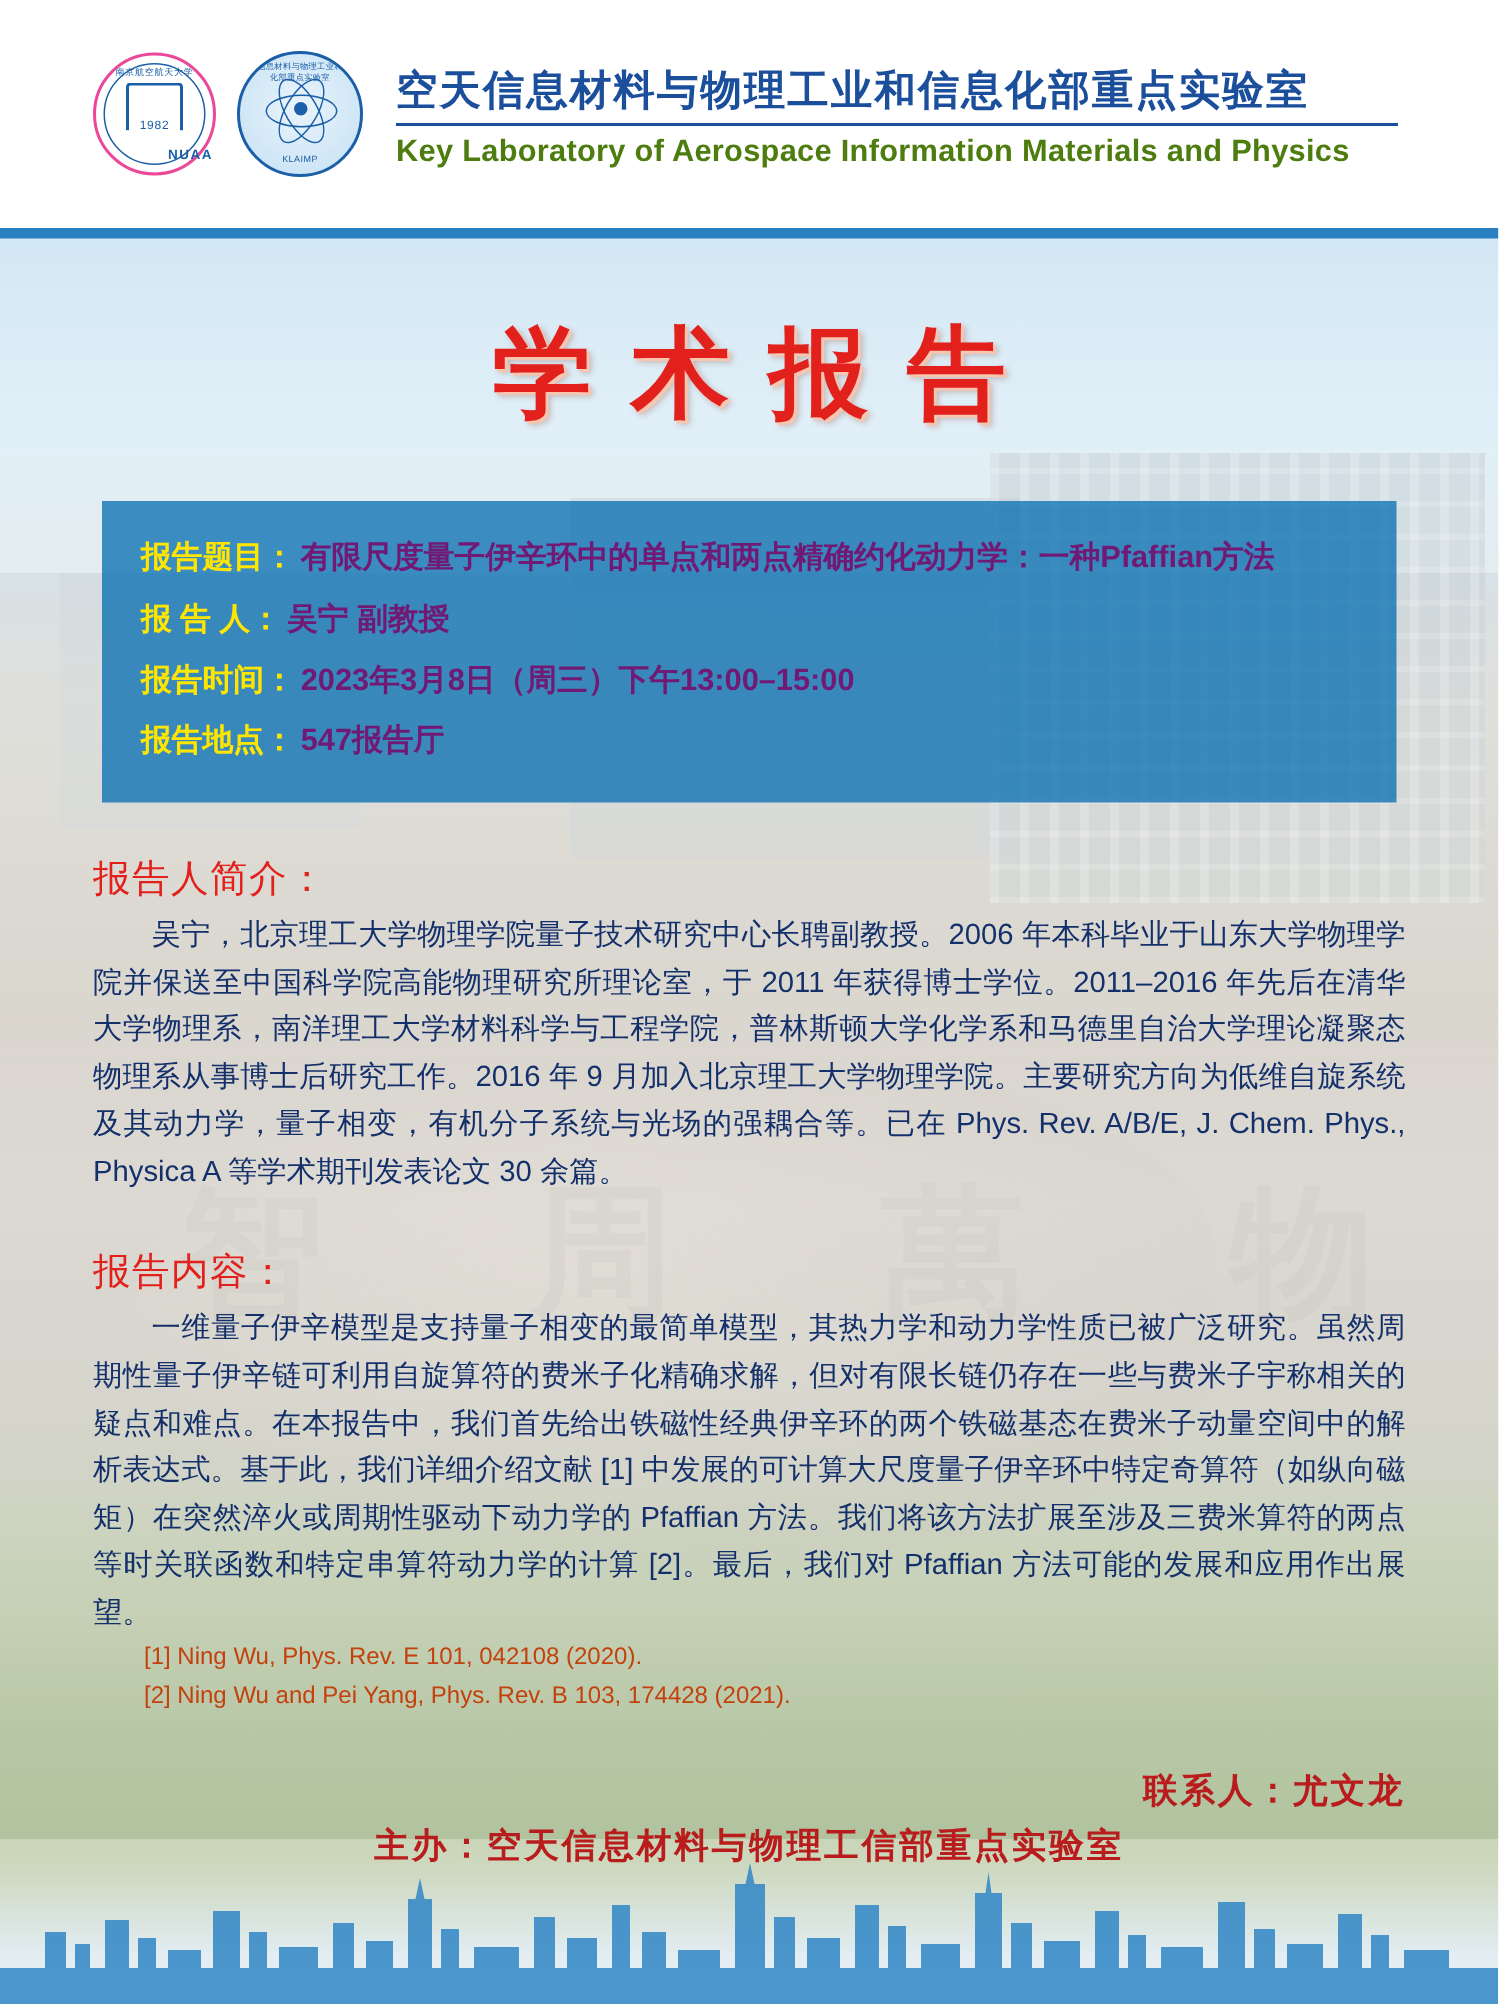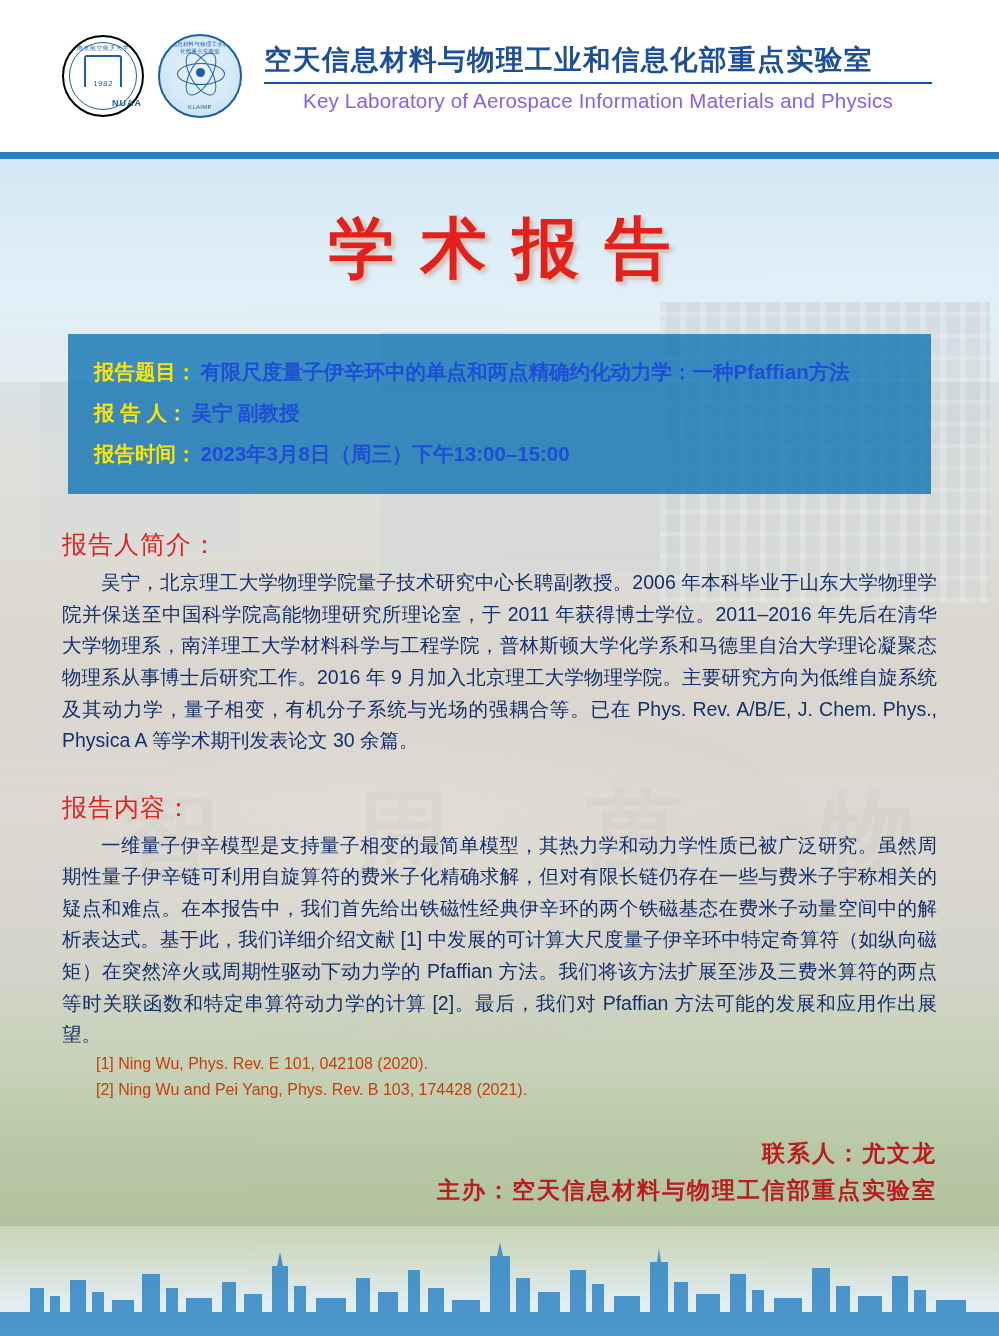--- a/index.html
+++ b/index.html
@@ -29,21 +29,21 @@
     display: flex;
     align-items: center;
     padding-left: 62px;
     box-sizing: border-box;
     z-index: 6;
   }
   .logo-nuaa {
     width: 78px;
     height: 78px;
     border-radius: 50%;
-    border: 2px solid #000000;
+    border: 2px solid #ec4899;
     position: relative;
     flex: 0 0 auto;
     background: #ffffff;
   }
   .logo-nuaa::before {
     content: "";
     position: absolute;
     left: 5px; top: 5px; right: 5px; bottom: 5px;
     border-radius: 50%;
     border: 1px solid #1b5fa8;
@@ -158,25 +158,24 @@
     white-space: nowrap;
   }
   .header-rule {
     height: 2px;
     background: #1b4f9c;
     margin: 4px 0 5px 0;
     width: 668px;
   }
   .header-en {
     font-size: 20.5px;
-    color: #8b5cf6;
+    color: #4d7c0f;
     letter-spacing: 0.2px;
     white-space: nowrap;
-    font-weight: 400;
-    text-align: center;
+    font-weight: 700;
   }
 
   
   .body-bg {
     position: absolute;
     left: 0;
     top: 152px;
     width: 999px;
     height: 1184px;
     overflow: hidden;
@@ -315,21 +314,21 @@
     font-size: 20.5px;
     font-weight: bold;
     line-height: 1.5;
   }
   .info-label {
     color: #ffe600;
     white-space: nowrap;
     flex: 0 0 auto;
   }
   .info-value {
-    color: #1d4ed8;
+    color: #701a75;
     margin-left: 4px;
   }
 
   .section {
     margin: 0 62px;
   }
   .section-title {
     color: #e2211c;
     font-size: 25px;
     font-weight: normal;
@@ -362,20 +361,21 @@
     font-family: "DejaVu Serif", serif;
   }
   .footer-contact {
     font-size: 23px;
     letter-spacing: 2px;
     margin-bottom: 6px;
   }
   .footer-host {
     font-size: 23px;
     letter-spacing: 2px;
+    text-align: center;
   }
 </style>
 </head>
 <body>
 
 <div class="poster">
 
   <div class="header">
     <div class="logo-nuaa">
       <div class="nu-cn">南京航空航天大学</div>
@@ -473,20 +473,24 @@
         <span class="info-value">有限尺度量子伊辛环中的单点和两点精确约化动力学：一种Pfaffian方法</span>
       </div>
       <div class="info-row">
         <span class="info-label">报 告 人：</span>
         <span class="info-value">吴宁 副教授</span>
       </div>
       <div class="info-row">
         <span class="info-label">报告时间：</span>
         <span class="info-value">2023年3月8日（周三）下午13:00–15:00</span>
       </div>
+      <div class="info-row">
+        <span class="info-label">报告地点：</span>
+        <span class="info-value">547报告厅</span>
+      </div>
     </div>
 
     <div class="section">
       <div class="section-title">报告人简介：</div>
       <div class="para">吴宁，北京理工大学物理学院量子技术研究中心长聘副教授。2006 年本科毕业于山东大学物理学院并保送至中国科学院高能物理研究所理论室，于 2011 年获得博士学位。2011–2016 年先后在清华大学物理系，南洋理工大学材料科学与工程学院，普林斯顿大学化学系和马德里自治大学理论凝聚态物理系从事博士后研究工作。2016 年 9 月加入北京理工大学物理学院。主要研究方向为低维自旋系统及其动力学，量子相变，有机分子系统与光场的强耦合等。已在 Phys. Rev. A/B/E, J. Chem. Phys., Physica A 等学术期刊发表论文 30 余篇。</div>
     </div>
 
     <div class="section">
       <div class="section-title">报告内容：</div>
       <div class="para">一维量子伊辛模型是支持量子相变的最简单模型，其热力学和动力学性质已被广泛研究。虽然周期性量子伊辛链可利用自旋算符的费米子化精确求解，但对有限长链仍存在一些与费米子宇称相关的疑点和难点。在本报告中，我们首先给出铁磁性经典伊辛环的两个铁磁基态在费米子动量空间中的解析表达式。基于此，我们详细介绍文献 [1] 中发展的可计算大尺度量子伊辛环中特定奇算符（如纵向磁矩）在突然淬火或周期性驱动下动力学的 Pfaffian 方法。我们将该方法扩展至涉及三费米算符的两点等时关联函数和特定串算符动力学的计算 [2]。最后，我们对 Pfaffian 方法可能的发展和应用作出展望。</div>

